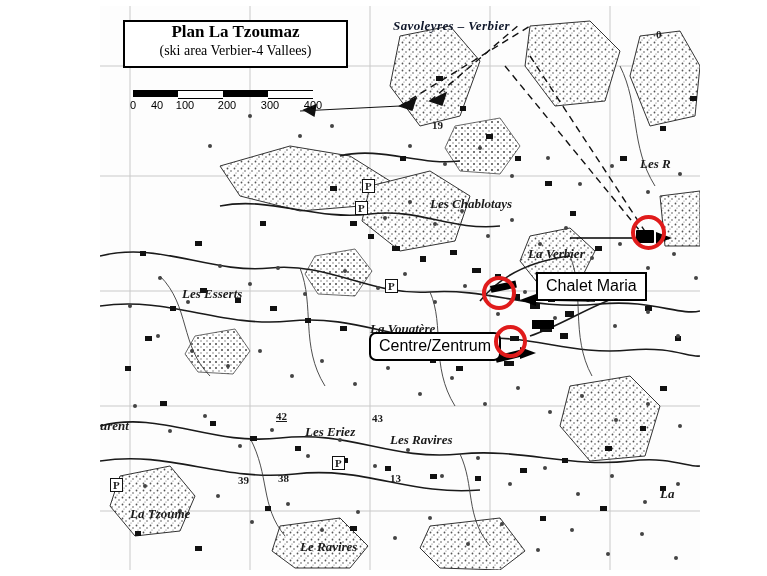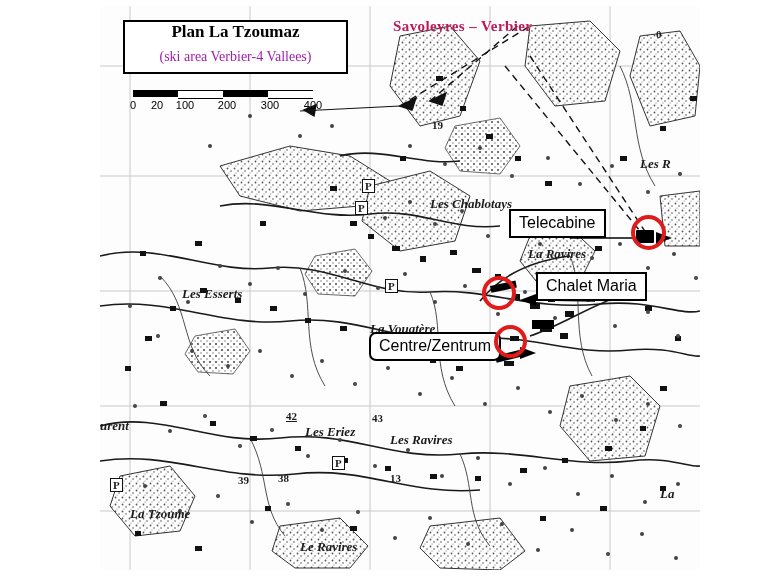--- a/index.html
+++ b/index.html
@@ -52,25 +52,26 @@
     font-size: 13px;
     font-weight: bold;
     font-style: italic;
   }
   
   #map-title {
     position: absolute;
     left: 393px;
     top: 18px;
     font-family: "Liberation Serif", serif;
-    font-size: 15px;
+    font-size: 13px;
     font-weight: bold;
     letter-spacing: 0.4px;
-    color: #be185d;
+    color: #0f172a;
     white-space: nowrap;
+    font-style: italic;
   }
   
   #legend-box {
     position: absolute;
     left: 123px;
     top: 20px;
     width: 225px;
     border: 2px solid #000;
     background: #ffffff;
     text-align: center;
@@ -80,23 +81,22 @@
   #legend-title {
     font-family: "Liberation Serif", serif;
     font-size: 17px;
     font-weight: bold;
     color: #000;
     line-height: 20px;
   }
   #legend-sub {
     font-family: "Liberation Serif", serif;
     font-size: 14px;
-    color: #a21caf;
+    color: #000000;
     line-height: 18px;
-    margin-top: 6px;
   }
   
   #scale-wrap {
     position: absolute;
     left: 123px;
     top: 88px;
     width: 200px;
     height: 32px;
   }
   #scale-bar {
@@ -433,34 +433,34 @@
         <path d="M400 350 L432 347"></path>
       </g>
       <g fill="#000">
         <path d="M572 232 L556 226 L556 238 Z"></path>
         <path d="M420 294 L436 288 L436 300 Z"></path>
         <path d="M436 347 L420 341 L420 353 Z"></path>
       </g>
     </svg>
 
     <div class="map-label place" style="left:330px; top:190px;">Les Chablotays</div>
-    <div class="map-label place" style="left:428px; top:240px;">La Ravires</div>
+    <div class="map-label place" style="left:428px; top:240px;">La Verbier</div>
     <div class="map-label place" style="left:82px; top:280px; line-height:15px;">Les Esserts</div>
     <div class="map-label place" style="left:270px; top:315px;">La Vouatère</div>
     <div class="map-label place" style="left:205px; top:418px;">Les Eriez</div>
     <div class="map-label place" style="left:290px; top:426px;">Les Ravires</div>
     <div class="map-label place" style="left:30px; top:500px;">La Tzoume</div>
     <div class="map-label place" style="left:200px; top:533px;">Le Ravires</div>
     <div class="map-label place" style="left:540px; top:150px;">Les R</div>
     <div class="map-label place" style="left:560px; top:480px;">La</div>
     <div class="map-label place" style="left:0px; top:412px;">urent</div>
 
     <div class="map-label small" style="left:332px; top:113px;">19</div>
     <div class="map-label small" style="left:556px; top:22px;">0</div>
-    <div class="map-label small" style="left:186px; top:404px;text-decoration:underline;">42</div>
+    <div class="map-label small" style="left:176px; top:404px;text-decoration:underline;">42</div>
     <div class="map-label small" style="left:272px; top:406px;">43</div>
     <div class="map-label small" style="left:138px; top:468px;">39</div>
     <div class="map-label small" style="left:158px; top:466px;margin-left:20px;">38</div>
     <div class="map-label small" style="left:290px; top:466px;">13</div>
 
     <div class="map-label small" style="left:262px; top:173px; border:1px solid #111; padding:0 2px; background:#fff;">P</div>
     <div class="map-label small" style="left:255px; top:195px; border:1px solid #111; padding:0 2px; background:#fff;">P</div>
     <div class="map-label small" style="left:285px; top:273px; border:1px solid #111; padding:0 2px; background:#fff;">P</div>
     <div class="map-label small" style="left:232px; top:450px; border:1px solid #111; padding:0 2px; background:#fff;">P</div>
     <div class="map-label small" style="left:10px; top:472px; border:1px solid #111; padding:0 2px; background:#fff;">P</div>
@@ -478,29 +478,28 @@
 
   <div id="scale-wrap">
     <div id="scale-bar">
       <div class="scale-seg dark"></div>
       <div class="scale-seg light"></div>
       <div class="scale-seg dark"></div>
       <div class="scale-seg light"></div>
     </div>
     <div id="scale-ticks">
       <span class="scale-tick" style="left:10px;">0</span>
-      <span class="scale-tick" style="left:34px;">20</span>
+      <span class="scale-tick" style="left:34px;">40</span>
       <span class="scale-tick" style="left:62px;">100</span>
       <span class="scale-tick" style="left:104px;">200</span>
       <span class="scale-tick" style="left:147px;">300</span>
       <span class="scale-tick" style="left:190px;">400</span>
     </div>
   </div>
 
-  <div class="callout" id="callout-telecabine">Telecabine</div>
   <div class="callout" id="callout-chalet">Chalet Maria</div>
   <div class="callout" id="callout-centre">Centre/Zentrum</div>
 
   <div class="red-circle" id="circle-telecabine"></div>
   <div class="red-circle" id="circle-chalet"></div>
   <div class="red-circle" id="circle-centre"></div>
 
 </div>
 
 </body></html>

